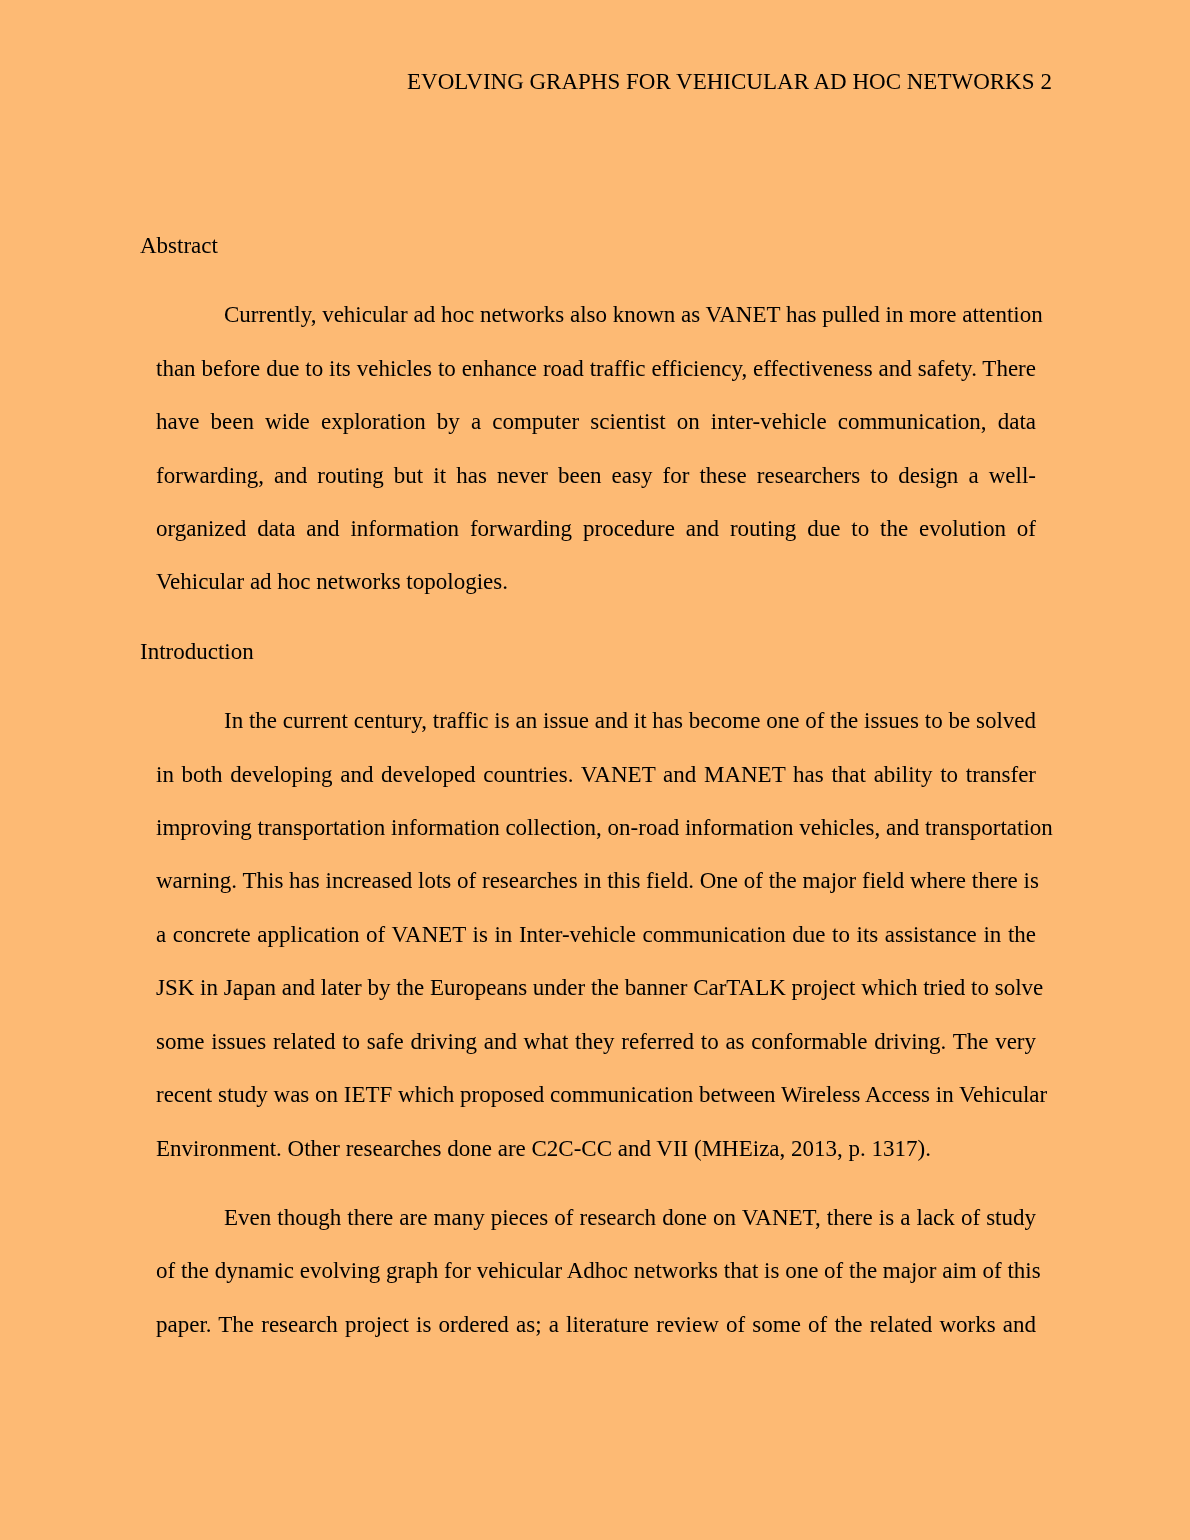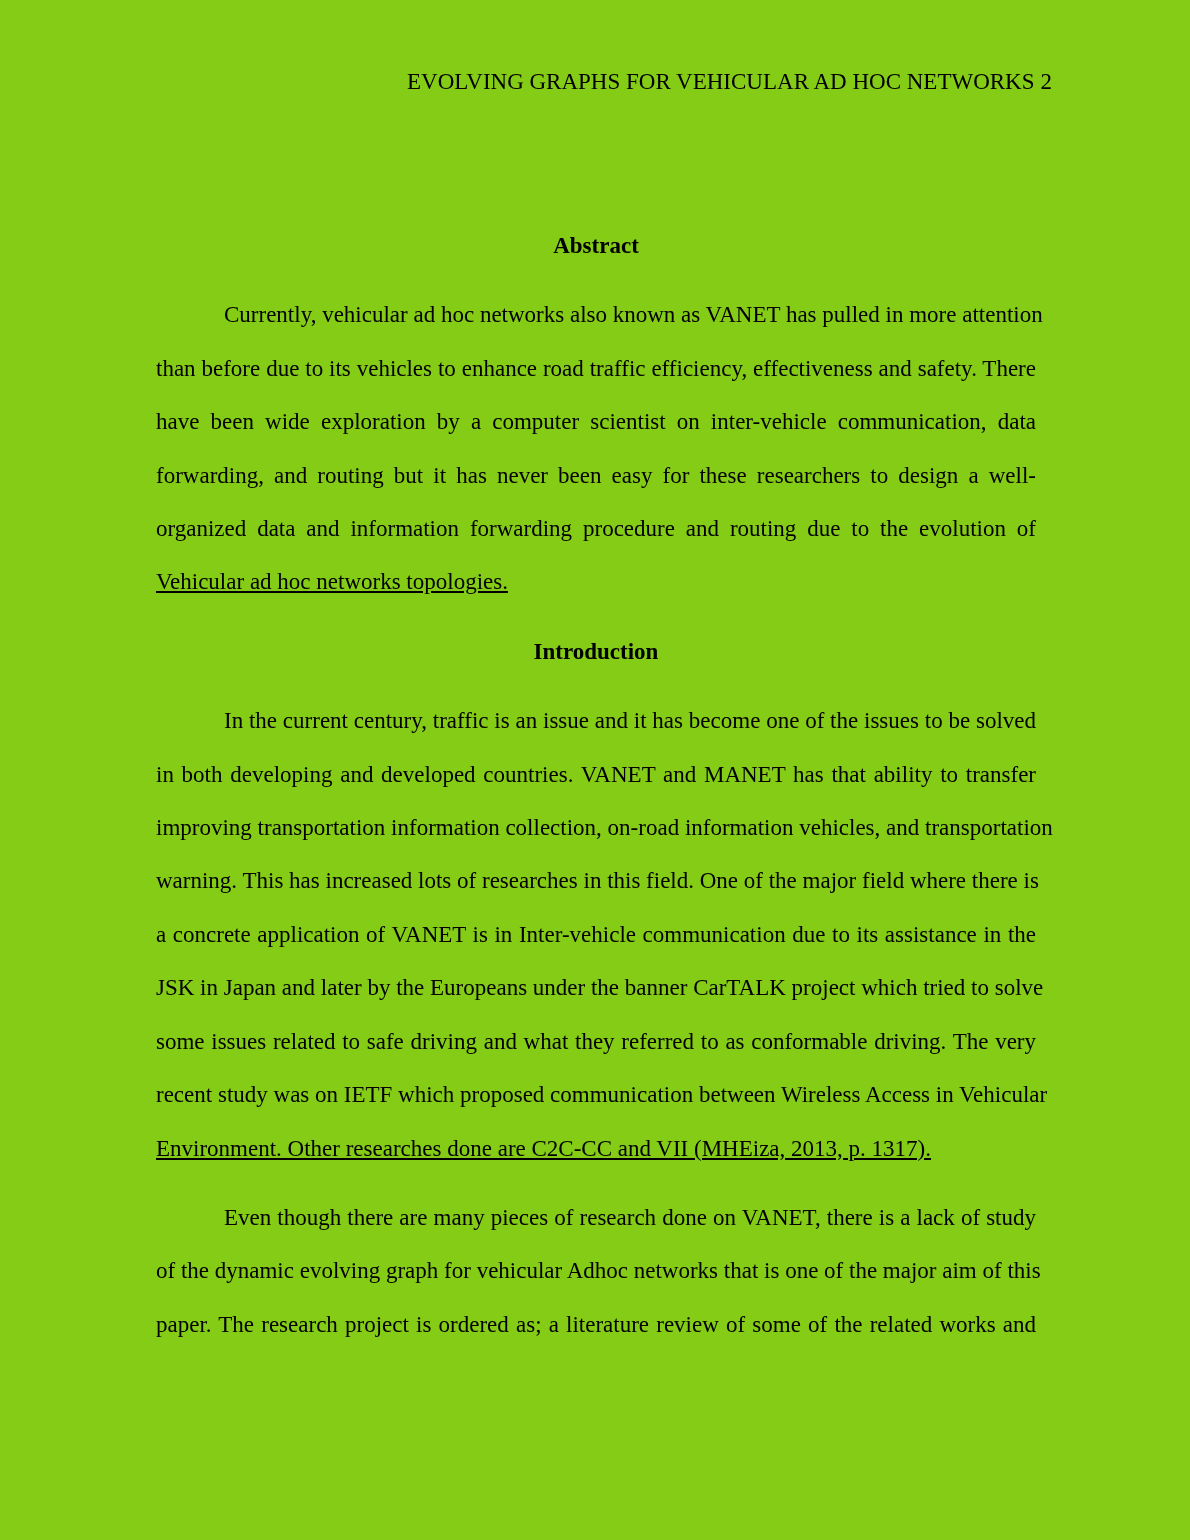--- a/index.html
+++ b/index.html
@@ -4,21 +4,21 @@
 <style>
   html, body {
     margin: 0;
     padding: 0;
     background: #ffffff;
   }
   .page {
     position: relative;
     width: 1190px;
     height: 1540px;
-    background: #84cc16;
+    background: #fdba74;
     color: #000000;
     font-family: "Liberation Serif", "DejaVu Serif", serif;
     overflow: hidden;
   }
   .running-head {
     position: absolute;
     top: 69px;
     left: 140px;
     width: 912px;
     font-size: 23px;
@@ -31,38 +31,37 @@
   }
   .content {
     position: absolute;
     top: 219px;
     left: 140px;
     width: 912px;
     font-size: 23px;
     line-height: 53.4px;
   }
   .heading {
-    font-weight: 700;
-    text-align: center;
+    font-weight: 400;
+    text-align: left;
   }
   .paragraph {
     margin: 16px;
   }
   .line {
     text-align: justify;
     text-align-last: justify;
     white-space: nowrap;
   }
   .line.first {
     padding-left: 68px;
   }
   .line.last {
     text-align: right;
     text-align-last: left;
-    text-decoration: underline;
   }
 </style>
 </head>
 <body>
 
 <div class="page">
   <div class="running-head">
     <span>EVOLVING GRAPHS FOR VEHICULAR AD HOC NETWORKS</span><span class="pgnum">2</span>
   </div>
   <div class="content">

